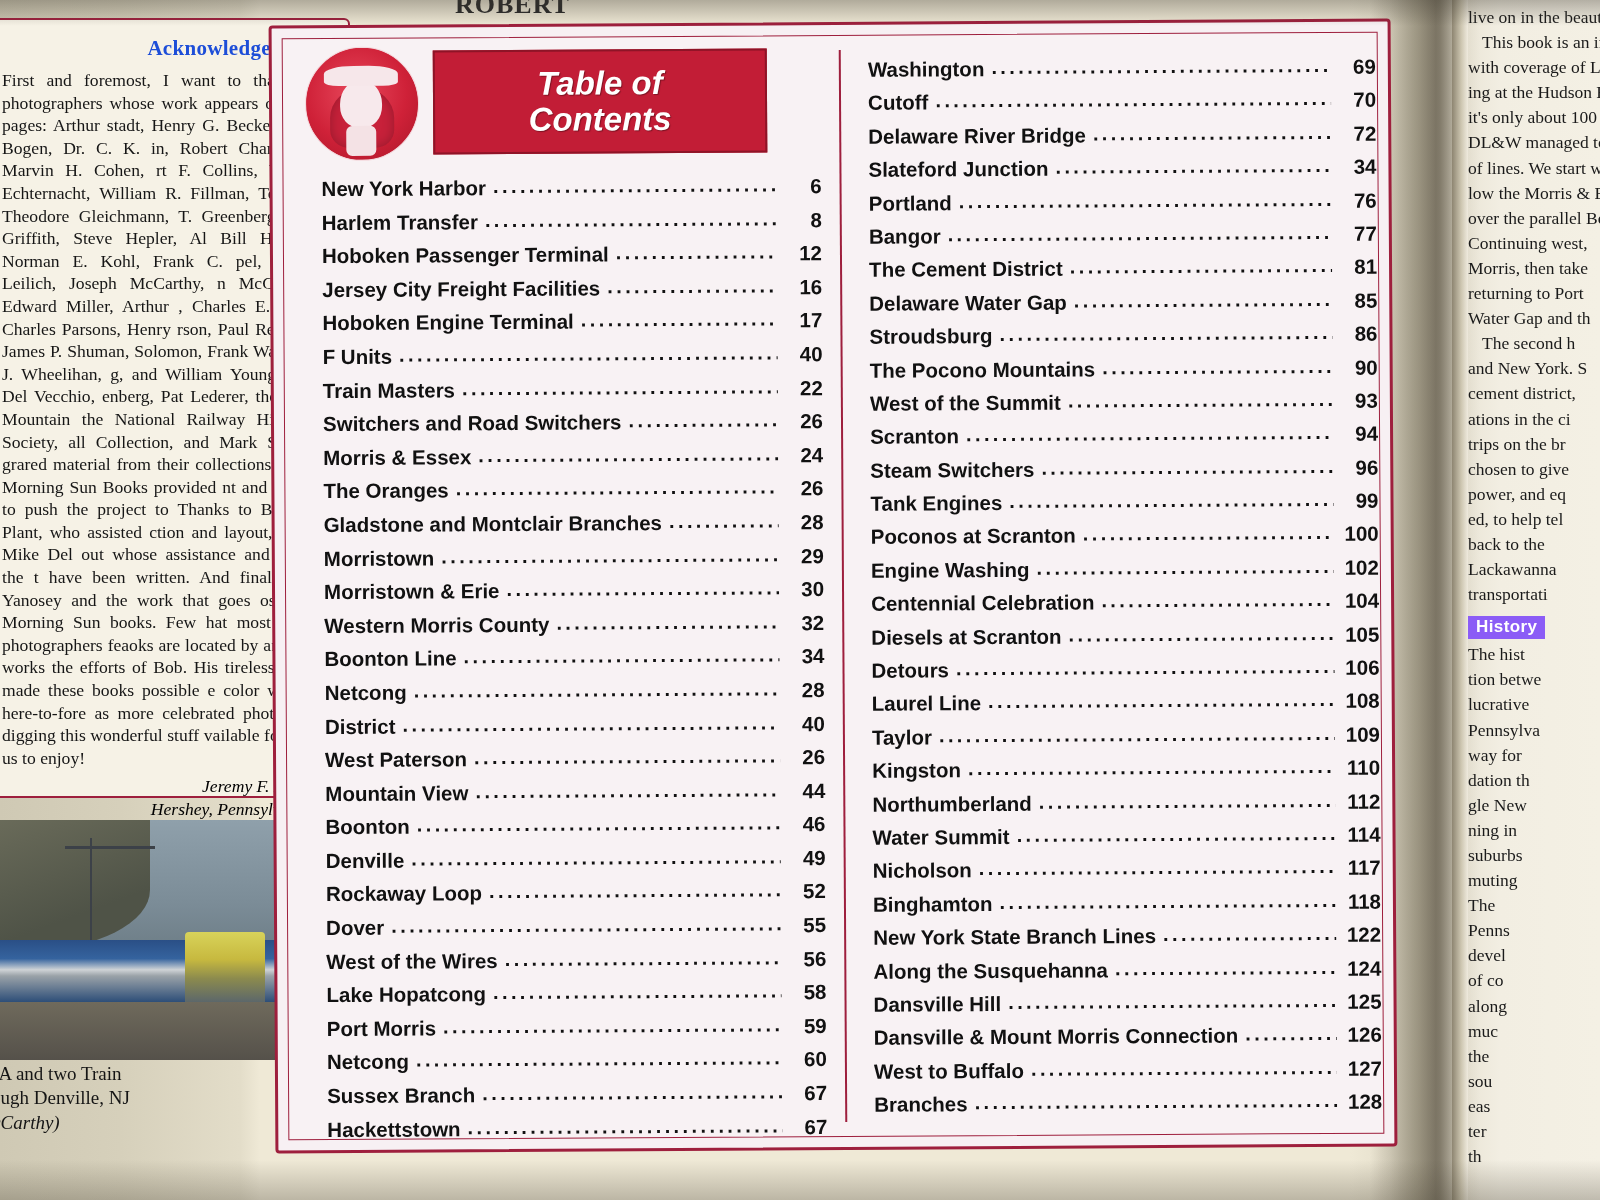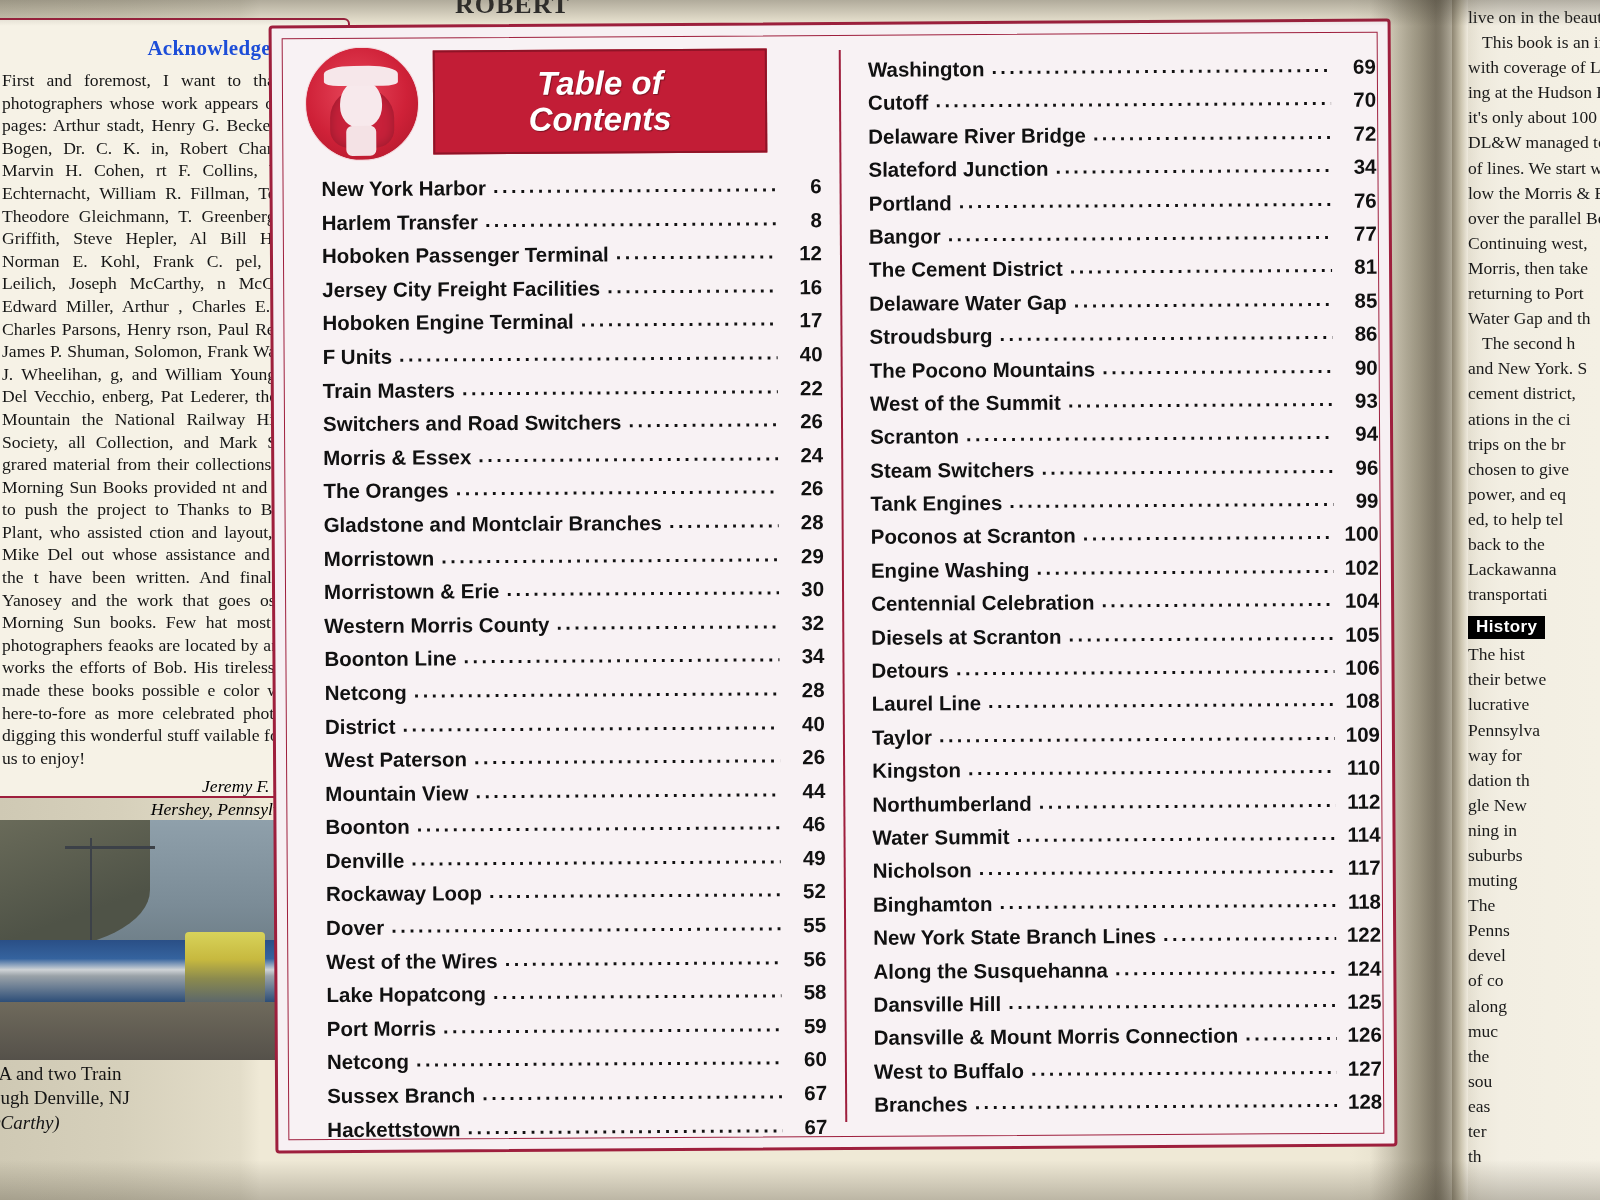--- a/index.html
+++ b/index.html
@@ -273,21 +273,21 @@
     font-size: 17.5px;
     line-height: 1.32;
     color: #1a1a1a;
     text-align: justify;
     margin: 0 0 2px 0;
     white-space: nowrap;
   }
   .rp-indent { text-indent: 14px; }
   .rp-history {
     display: inline-block;
-    background: #000000;
+    background: #8b5cf6;
     color: #fff;
     font-family: "Liberation Sans", sans-serif;
     font-weight: bold;
     font-size: 17px;
     padding: 1px 8px 2px 8px;
     margin: 8px 0 4px 0;
     letter-spacing: .4px;
   }
 </style>
 </head>
@@ -680,21 +680,21 @@
       <div class="rp-para">chosen to give</div>
       <div class="rp-para">power, and eq</div>
       <div class="rp-para">ed, to help tel</div>
       <div class="rp-para">back to the </div>
       <div class="rp-para">Lackawanna</div>
       <div class="rp-para">transportati</div>
     </div>
   <div class="rp-history">History</div>
   <div id="rp-history-lines">
       <div class="rp-para">The hist</div>
-      <div class="rp-para">their betwe</div>
+      <div class="rp-para">tion betwe</div>
       <div class="rp-para">lucrative</div>
       <div class="rp-para">Pennsylva</div>
       <div class="rp-para">way for </div>
       <div class="rp-para">dation th</div>
       <div class="rp-para">gle New</div>
       <div class="rp-para">ning in </div>
       <div class="rp-para">suburbs</div>
       <div class="rp-para">muting</div>
       <div class="rp-para">The</div>
       <div class="rp-para">Penns</div>

